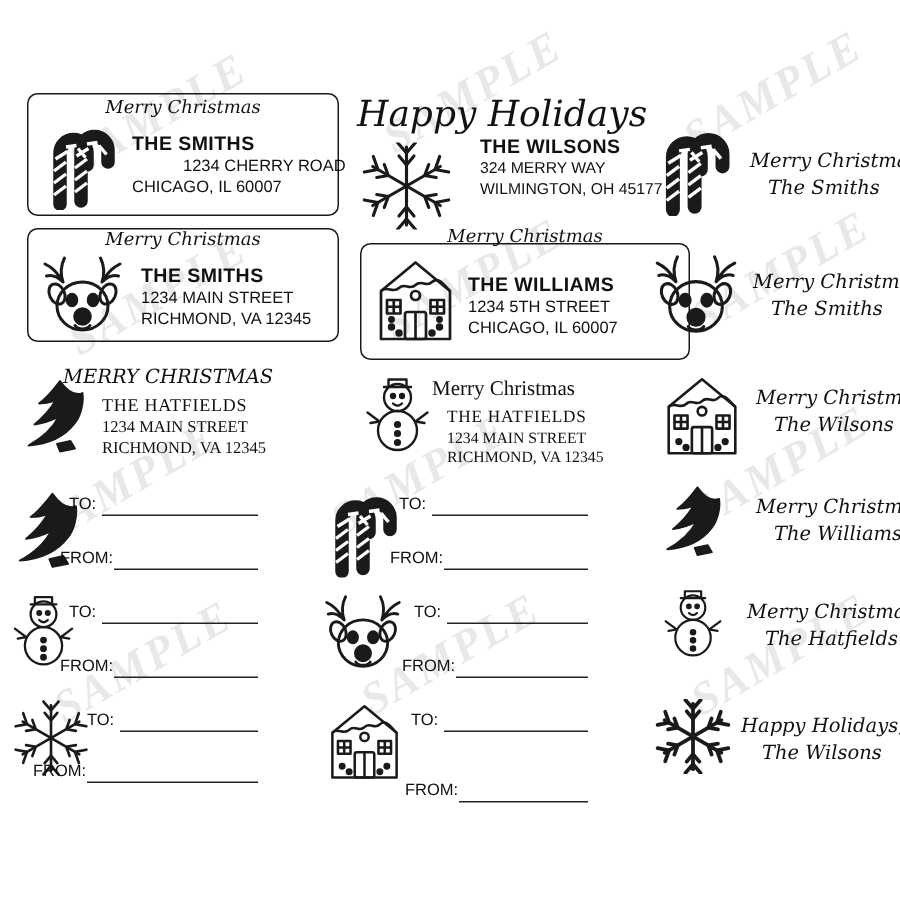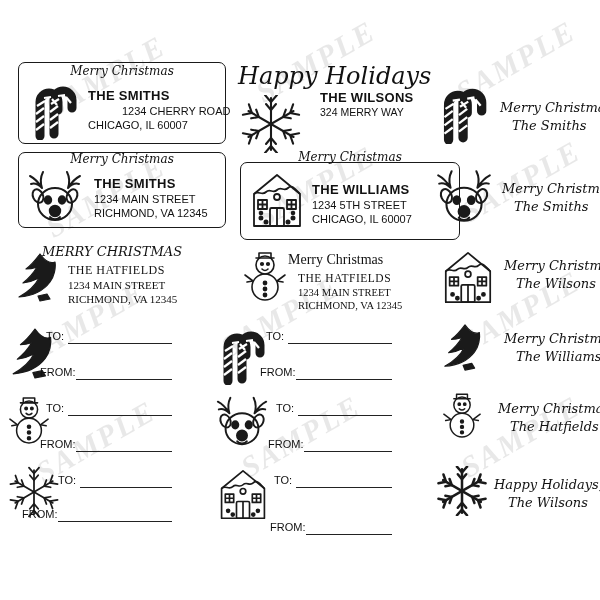--- a/index.html
+++ b/index.html
@@ -145,20 +145,21 @@
             <path d="M0,22 l-6,7 M0,22 l6,7"></path>
             <path d="M0,14 l-5,6 M0,14 l5,6"></path>
           </g>
         </g>
       </g>
     </g>
   </svg>
 
   <div class="txt sans bold" style="left:320px; top:90px; font-size:13px; letter-spacing:0.3px;">THE WILSONS</div>
   <div class="txt sans" style="left:320px; top:106px; font-size:10.5px;">324 MERRY WAY</div>
+  <div class="txt sans" style="left:320px; top:120px; font-size:10.5px;">WILMINGTON, OH 45177</div>
 
   <svg class="art" style="left:432px; top:82px;" width="58" height="62" viewBox="0 0 56 60">
     <g fill="none" stroke="#1a1a1a" stroke-width="2">
       <path d="M16 56 L16 22 a9 9 0 0 1 18 0 L34 30" stroke-width="9" stroke-linecap="round"></path>
       <path d="M30 54 L30 20 a9 9 0 0 1 18 0 L48 28" stroke-width="9" stroke-linecap="round"></path>
     </g>
     <g stroke="#ffffff" stroke-width="2.2">
       <path d="M12 50 L20 44"></path>
         <path d="M12 42 L20 36"></path>
         <path d="M12 34 L20 28"></path>

